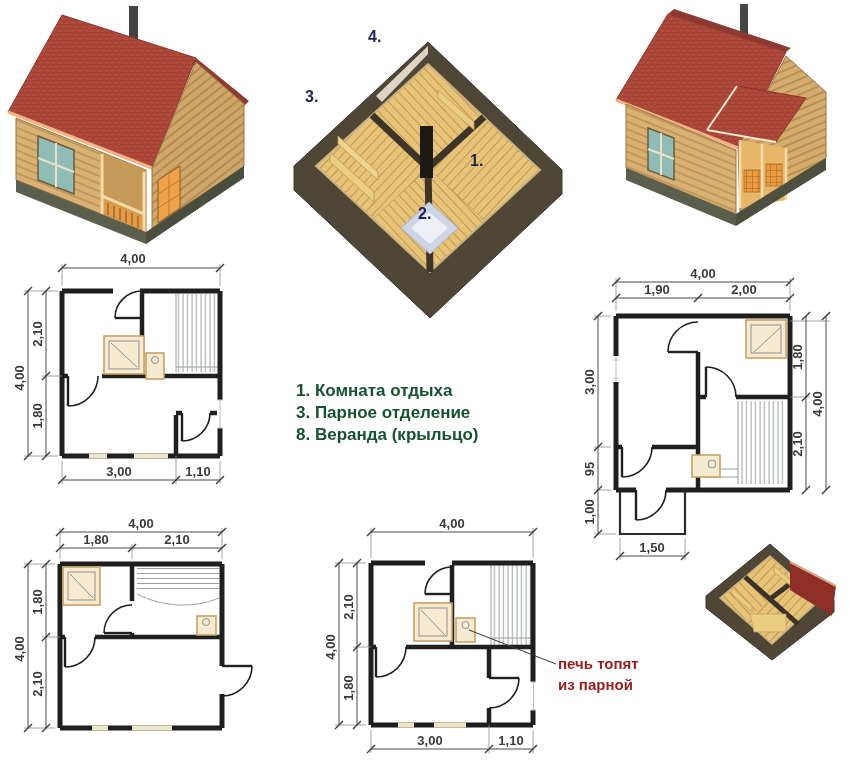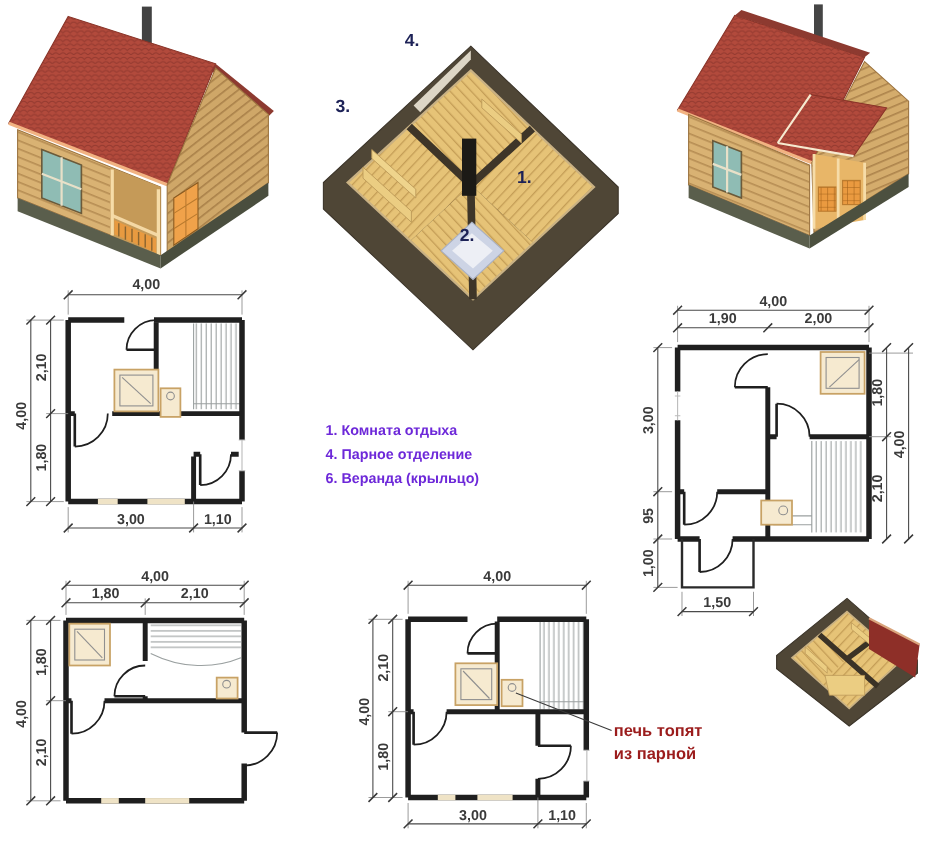--- a/index.html
+++ b/index.html
@@ -17,22 +17,22 @@
   .gray{stroke:#9aa0a0;stroke-width:1;fill:none;}
   .arc{stroke:#1f1f1f;stroke-width:1.6;fill:none;}
   .leaf{stroke:#1f1f1f;stroke-width:2.4;fill:none;}
   .fix{fill:#f6ead0;stroke:#c8a265;stroke-width:1.6;}
   .inner{stroke:#8f8f8f;stroke-width:1;fill:none;}
   .patch{fill:#efe3c6;stroke:none;}
   .gapline{stroke:#bbbbbb;stroke-width:1;fill:none;}
   .lbl3d{font:700 16px "Liberation Sans",sans-serif;fill:#1d2257;}
   .note{font:700 15px "Liberation Sans",sans-serif;fill:#9b1c1c;}
   
-  .legend{position:absolute;left:296px;top:380px;color:#6d28d9;
-          font-weight:bold;font-size:13px;line-height:22px;white-space:nowrap;}
+  .legend{position:absolute;left:296px;top:380px;color:#14532d;
+          font-weight:bold;font-size:17px;line-height:22px;white-space:nowrap;}
 </style>
 </head>
 <body>
 
 <div id="stage">
 
   <svg width="0" height="0" style="position:absolute" aria-hidden="true">
     <defs>
       <pattern id="shing" width="13" height="8" patternUnits="userSpaceOnUse">
         <rect width="13" height="8" fill="#b24a3c"></rect>
@@ -184,22 +184,22 @@
     <text class="dimtxt" x="123" y="15" text-anchor="middle">4,00</text>
     <text class="dimtxt" x="14" y="130" text-anchor="middle" transform="rotate(-90 14 130)">4,00</text>
     <text class="dimtxt" x="32" y="86" text-anchor="middle" transform="rotate(-90 32 86)">2,10</text>
     <text class="dimtxt" x="32" y="168" text-anchor="middle" transform="rotate(-90 32 168)">1,80</text>
     <text class="dimtxt" x="109" y="228" text-anchor="middle">3,00</text>
     <text class="dimtxt" x="188" y="228" text-anchor="middle">1,10</text>
   </svg>
 
   <div class="legend">
     <div>1. Комната отдыха</div>
-    <div>4. Парное отделение</div>
-    <div>6. Веранда (крыльцо)</div>
+    <div>3. Парное отделение</div>
+    <div>8. Веранда (крыльцо)</div>
   </div>
 
   <svg class="abs" style="left:578px;top:264px" width="270" height="312">
     <rect x="160" y="137" width="46" height="83" fill="url(#bV)"></rect>
     <path class="gray" d="M160,137 V220 M125,205 H160 M125,213 H160"></path>
     <path class="wall" d="M38,52 H212 M38,52 V92 M38,118 V226 M212,52 V226 M38,226 H58 M88,226 H212"></path>
     <path class="wall4" d="M120,88 V226 M120,133 H128 M158,133 H212 M38,183 H44 M74,183 H120"></path>
     <g>
       <path class="gapline" d="M35.5,96 H40.5 M35.5,114 H40.5 M38,92 V118"></path>
     </g>

